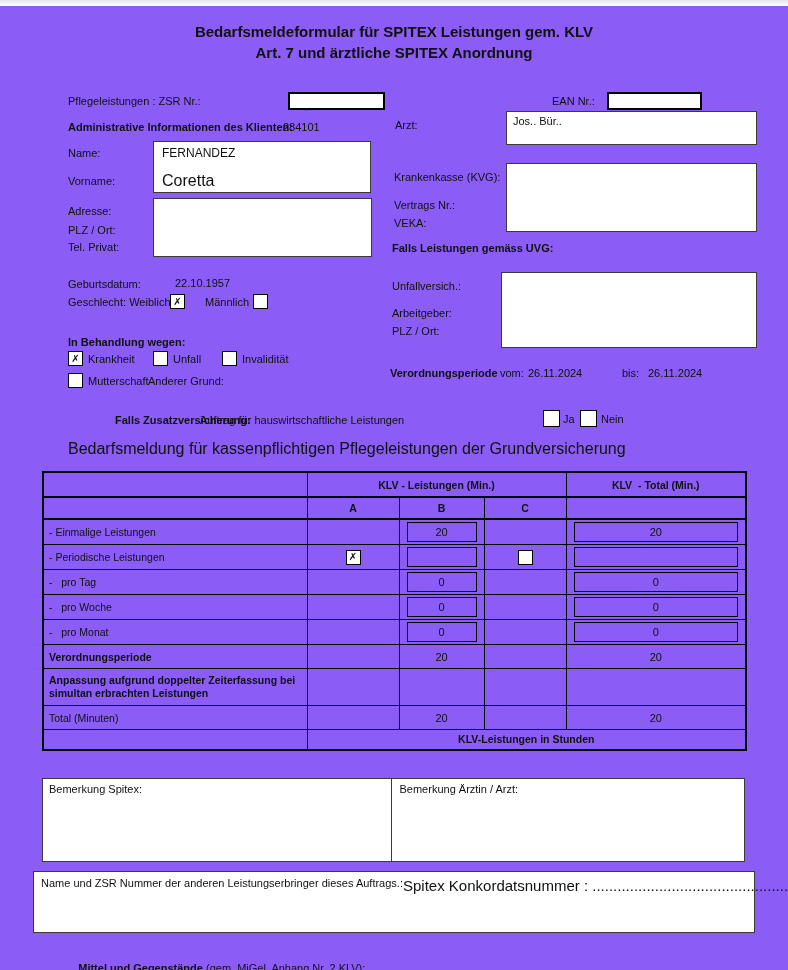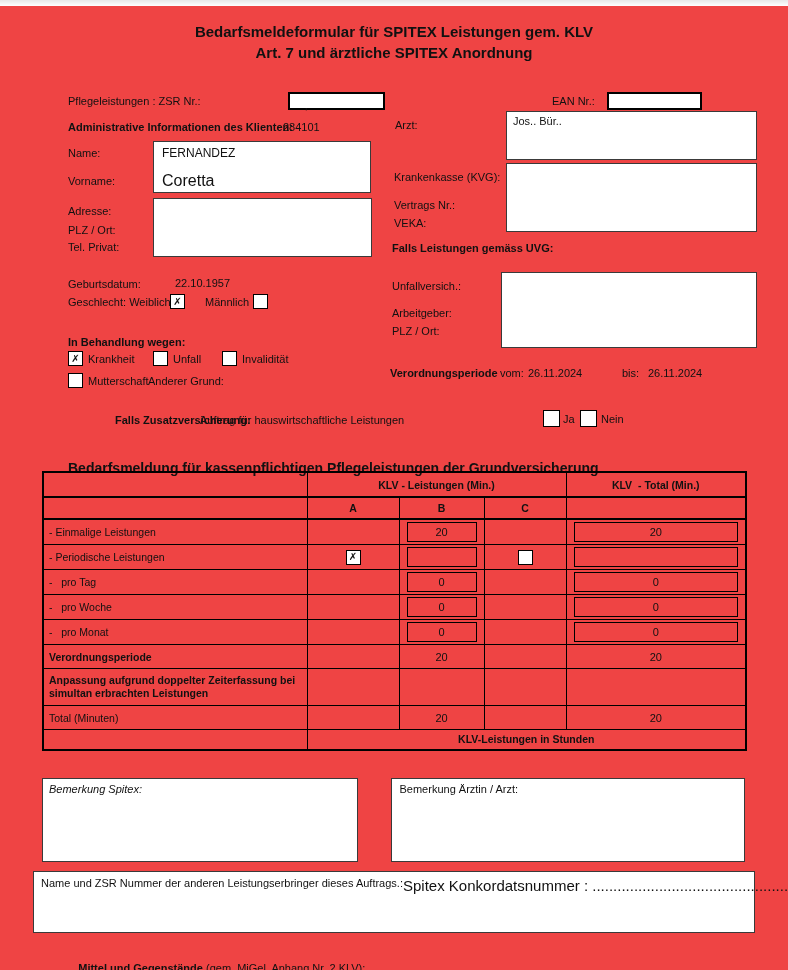--- a/index.html
+++ b/index.html
@@ -1,31 +1,31 @@
 <!DOCTYPE html>
 <html><head>
 <meta charset="utf-8">
 <style>
   html,body{margin:0;padding:0;background:#fff;}
-  .page{position:relative;width:788px;height:970px;background:#ef4444;overflow:hidden;
+  .page{position:relative;width:788px;height:970px;background:#8b5cf6;overflow:hidden;
         font-family:"Liberation Sans",sans-serif;color:#111;}
   .topshade{position:absolute;left:0;top:0;width:788px;height:6px;
         background:linear-gradient(#e7e7e7,#ffffff);}
   .abs{position:absolute;}
   .lbl{font-size:11px;line-height:13px;white-space:pre;}
   .b{font-weight:bold;}
   .title{width:788px;text-align:center;font-size:15px;font-weight:bold;line-height:21px;}
   .box{border:1.5px solid #3a3a3a;background:#fff;box-sizing:border-box;}
   .inputbox{border:2px solid #000;background:#fff;box-sizing:border-box;font-size:10px;
         padding:2px 0 0 4px;white-space:pre;}
   .cb{border:1.5px solid #000;background:#fff;box-sizing:border-box;
         display:flex;align-items:center;justify-content:center;}
   .mk{font-family:"DejaVu Sans",sans-serif;font-weight:bold;font-size:10px;line-height:10px;}
   .boxtext{font-size:11px;white-space:pre;}
-  .heading2{font-size:14px;font-weight:bold;margin-top:20px;}
+  .heading2{font-size:16px;font-weight:normal;}
   table.klv{position:absolute;left:42px;top:471px;border-collapse:collapse;
         table-layout:fixed;width:703px;border:2px solid #000;font-size:11px;}
   table.klv td{border:1px solid #000;padding:0;vertical-align:middle;
         white-space:pre-wrap;overflow:hidden;}
   table.klv td.lab{padding-left:5px;font-size:10.5px;}
   table.klv td.hd{text-align:center;font-weight:bold;font-size:10.5px;}
   table.klv tr.hrow td{border-bottom:2px solid #000;}
   .cell-input{border:1.5px solid #000;height:18px;margin:2px 7px;
         display:flex;align-items:center;justify-content:center;font-size:11px;}
   .cell-plain{text-align:center;font-size:11px;}
@@ -49,21 +49,21 @@
   </div>
   <span class="abs lbl" style="left:552px;top:95px;">EAN Nr.:</span>
   <div class="abs inputbox" style="left:607px;top:92px;width:95px;height:18px;">
     <span></span>
   </div>
 
   <span class="abs lbl b" style="left:68px;top:121px;">Administrative Informationen des Klienten:</span>
   <span class="abs lbl" style="left:283px;top:121px;">284101</span>
 
   <span class="abs lbl" style="left:395px;top:119px;">Arzt:</span>
-  <div class="abs box" style="left:506px;top:111px;width:251px;height:49px;">
+  <div class="abs box" style="left:506px;top:111px;width:251px;height:34px;">
     <span class="abs boxtext" style="left:6px;top:3px;">Jos.. Bür..</span>
   </div>
 
   <span class="abs lbl" style="left:68px;top:147px;">Name:</span>
   <span class="abs lbl" style="left:68px;top:175px;">Vorname:</span>
   <div class="abs box" style="left:153px;top:141px;width:218px;height:52px;">
     <span class="abs" style="left:8px;top:4px;font-size:12px;">FERNANDEZ</span>
     <span class="abs" style="left:8px;top:30px;font-size:16px;">Coretta</span>
   </div>
 
@@ -210,21 +210,21 @@
       <td></td>
       <td class="cell-plain">20</td>
     </tr>
     <tr style="height:20px;">
       <td class="lab"></td>
       <td class="hd" colspan="4">KLV-Leistungen in Stunden</td>
     </tr>
   </tbody>
     </table>
 
-  <div class="abs box" style="left:42px;top:778px;width:316px;height:84px;font-style:italic;">
+  <div class="abs box" style="left:42px;top:778px;width:350px;height:84px;">
     <span class="abs boxtext" style="left:6px;top:4px;">Bemerkung Spitex:</span>
   </div>
   <div class="abs box" style="left:390.5px;top:778px;width:354.5px;height:84px;">
     <span class="abs boxtext" style="left:8px;top:4px;">Bemerkung Ärztin / Arzt:</span>
   </div>
 
   <div class="abs box" style="left:33px;top:871px;width:722px;height:62px;">
     <span class="abs boxtext" style="left:7px;top:5px;">Name und ZSR Nummer der anderen Leistungserbringer dieses Auftrags.:</span>
     <span class="abs dotline" style="left:369px;top:5px;">Spitex Konkordatsnummer : ...............................................</span>
   </div>

